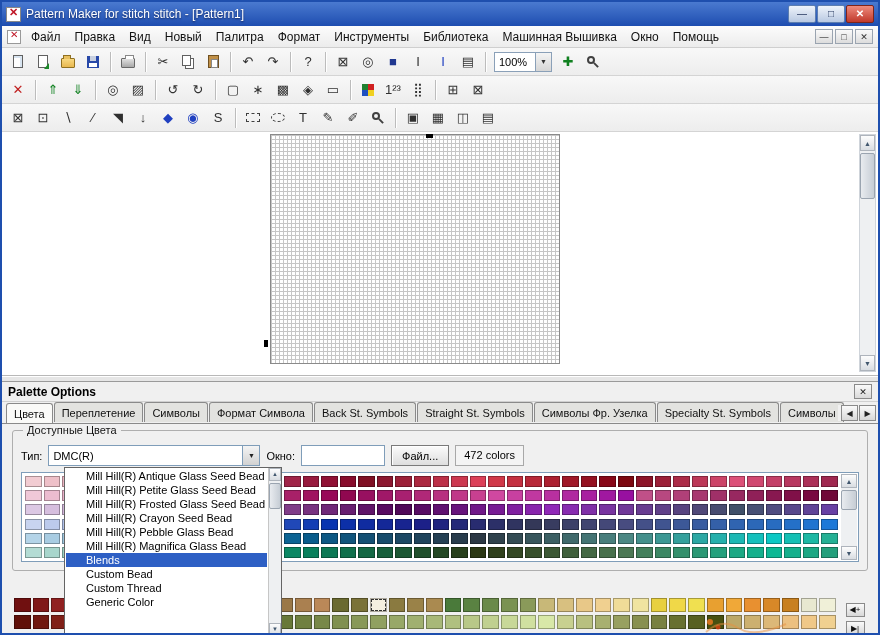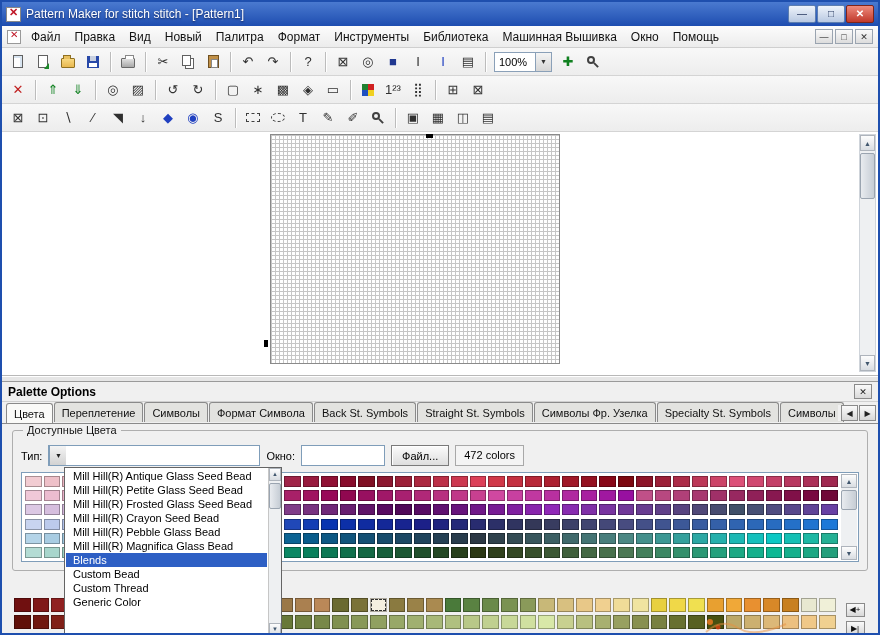--- a/index.html
+++ b/index.html
@@ -107,21 +107,21 @@
   .used-row{display:grid;grid-template-columns:repeat(44,1fr);gap:2px;height:14px;}
   .used-row .chip.selected{outline:1px dashed #303030;outline-offset:-2px;}
   .used-ctrl{position:absolute;right:2px;top:216px;width:42px;text-align:center;}
   .used-ctrl button{width:19px;height:14px;border:1px solid #8a8a8a;background:linear-gradient(#fafafa,#d8d8d8);font-size:8px;padding:0;color:#111;}
 
   .watermark{position:absolute;left:700px;top:232px;width:90px;height:22px;opacity:.85;pointer-events:none;}
 
   
   .dropdown{position:absolute;left:62px;top:465px;width:218px;height:170px;background:#fff;border:1px solid #646464;z-index:60;}
   .dd-items{position:absolute;left:1px;top:1px;right:14px;bottom:1px;overflow:hidden;}
-  .dd-item{height:14px;line-height:14px;font-size:11px;padding-left:7px;white-space:nowrap;color:#000;}
+  .dd-item{height:14px;line-height:14px;font-size:11px;padding-left:20px;white-space:nowrap;color:#000;}
   .dd-item.selected{background:#2e5fc4;color:#fff;}
   .dd-sb{position:absolute;top:0;bottom:0;right:0;width:13px;background:#eef0f2;border-left:1px solid #c6c6c6;display:flex;flex-direction:column;}
   .dd-sb .sbtn{height:13px;font-size:6px;line-height:11px;}
   .dd-sb .thumb{height:26px;}
 </style>
 </head>
 <body>
 
 <div class="window">
 
@@ -374,20 +374,21 @@
         <button><span>◀</span></button>
         <button><span>▶</span></button>
       </span>
     </div>
 
     <div class="groupbox">
       <span class="group-label">Доступные Цвета</span>
       <div class="controls-row">
         <label>Тип:</label>
         <div class="combo">
+          <span class="combo-text">DMC(R)</span>
           <span class="combo-btn"><span>▼</span></span>
         </div>
         <label>Окно:</label>
         <input class="find-input" value="" style="">
         <button class="btn">Файл...</button>
         <span class="count-box">472 colors</span>
       </div>
       <div class="color-list">
         <div class="swatch-area">
             <div class="swatch-row">

